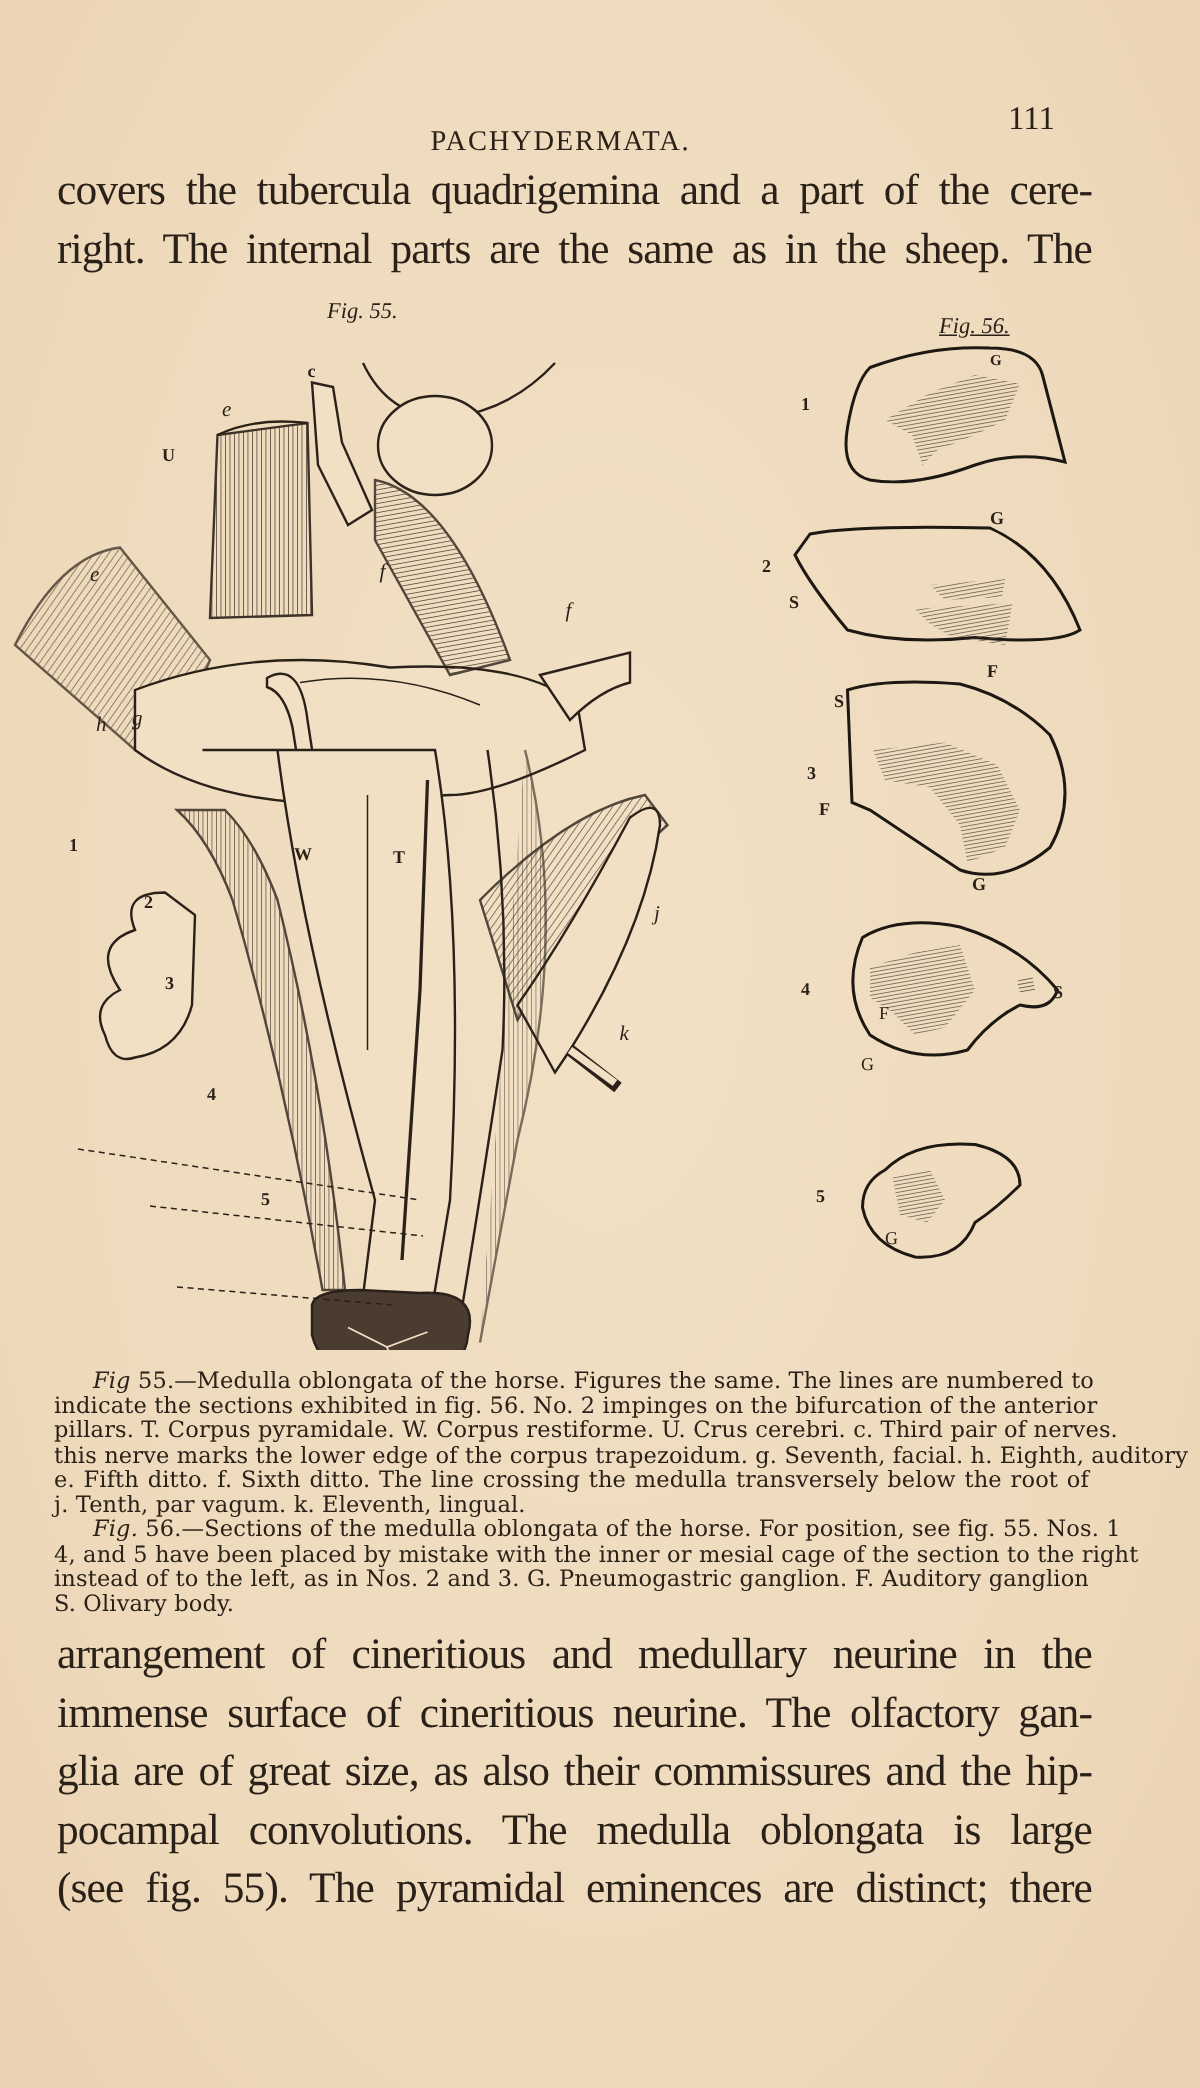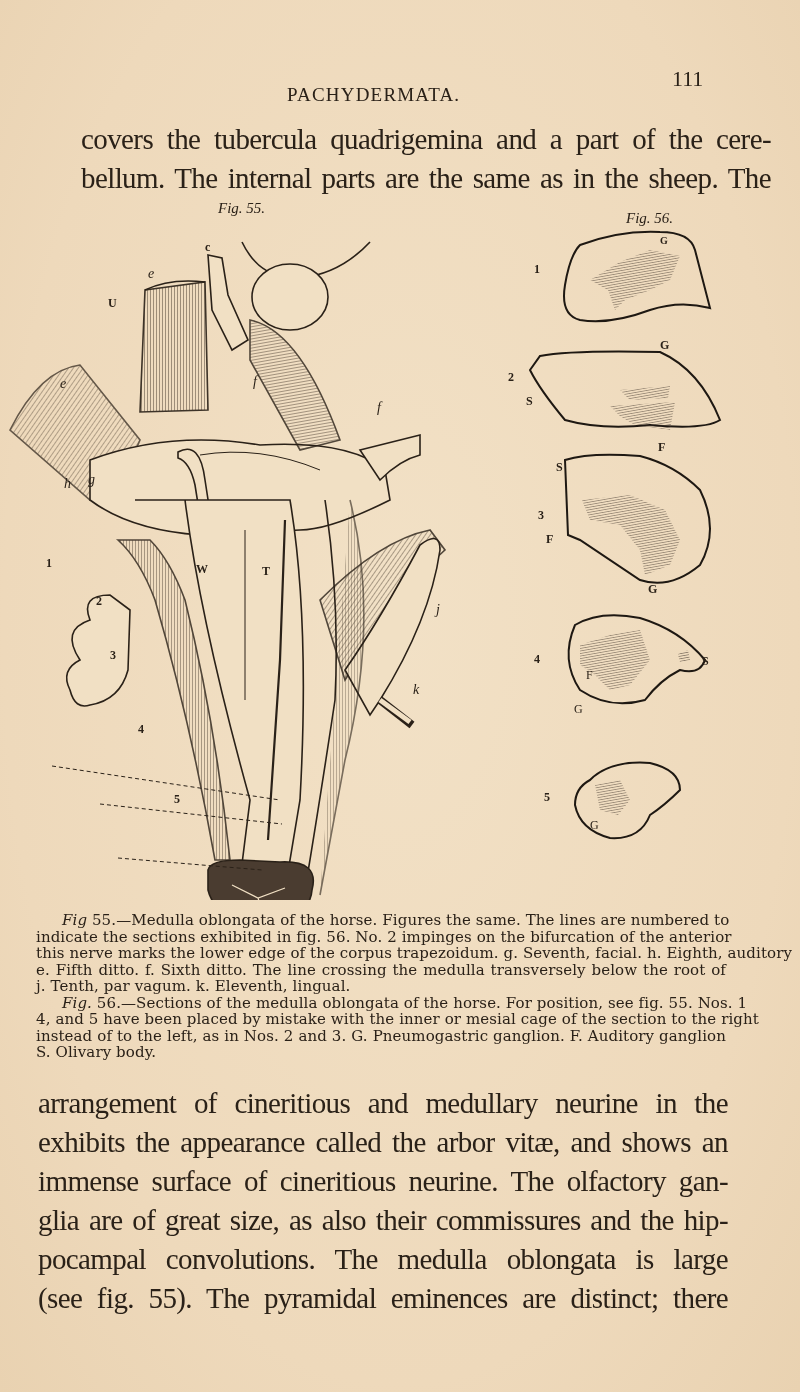--- a/index.html
+++ b/index.html
@@ -32,23 +32,23 @@
 </head>
 <body>
 
 <div class="page">
 
   <div class="running-head">
     <span class="running-title">PACHYDERMATA.</span>
     <span class="page-number">111</span>
   </div>
 
-  <div class="body-text" style="top:120px;margin-left:43px;">
+  <div class="body-text" style="top:108px;">
     <span class="line">covers the tubercula quadrigemina and a part of the cere-</span>
-    <span class="line">bellum. The internal parts are the same as in the sheep. The</span>
+    <span class="line">right. The internal parts are the same as in the sheep. The</span>
   </div>
 
   <div class="figure" style="left:0;top:200px;width:540px;height:700px;">
     <span class="fig-title" style="left:218px;top:0;">Fig. 55.</span>
     <svg width="540" height="700" style="position:absolute;left:0;top:0;">
       <defs>
         <pattern id="hatch" width="3" height="3" patternUnits="userSpaceOnUse" patternTransform="rotate(80)">
           <line x1="0" y1="0" x2="0" y2="3" stroke="#3a2e22" stroke-width="1.1"></line>
         </pattern>
         <pattern id="hatchV" width="3" height="3" patternUnits="userSpaceOnUse">
@@ -120,21 +120,21 @@
     <span class="label it" style="left:436px;top:402px;">j</span>
     <span class="label it" style="left:413px;top:482px;">k</span>
     <span class="label" style="left:46px;top:356px;">1</span>
     <span class="label" style="left:96px;top:394px;">2</span>
     <span class="label" style="left:110px;top:448px;">3</span>
     <span class="label" style="left:138px;top:522px;">4</span>
     <span class="label" style="left:174px;top:592px;">5</span>
   </div>
 
   <div class="figure" style="left:500px;top:190px;width:300px;height:710px;">
-    <span class="fig-title" style="left:126px;top:20px;">Fig. 56.</span>
+    <span class="fig-title" style="left:126px;top:20px;text-decoration:underline;">Fig. 56.</span>
     <svg width="300" height="710" style="position:absolute;left:0;top:0;">
       <defs>
         <pattern id="h56" width="2.5" height="2.5" patternUnits="userSpaceOnUse" patternTransform="rotate(80)">
           <line x1="0" y1="0" x2="0" y2="2.5" stroke="#4a3e33" stroke-width="1"></line>
         </pattern>
       </defs>
       <g fill="none" stroke="#1e1812" stroke-width="2">
 
         <path d="M80 55 Q120 40 160 42 Q190 42 195 60 L210 118 Q180 110 150 120 Q110 135 80 130 Q60 125 65 95 Q70 65 80 55 Z"></path>
         <path d="M90 90 L120 72 L150 60 L180 66 L170 90 L150 100 L125 110 L115 120 L108 100 Z" fill="url(#h56)" stroke="none" opacity="0.85"></path>
@@ -167,31 +167,31 @@
     <span class="label" style="left:86px;top:478px;font-weight:normal;">F</span>
     <span class="label" style="left:202px;top:464px;">S</span>
     <span class="label" style="left:74px;top:512px;font-weight:normal;">G</span>
     <span class="label" style="left:44px;top:600px;">5</span>
     <span class="label" style="left:90px;top:628px;font-weight:normal;">G</span>
   </div>
 
   <div class="caption">
     <span class="line indent"><em>Fig</em><span> 55.—Medulla oblongata of the horse.  Figures the same.  The lines are numbered to</span></span>
     <span class="line">indicate the sections exhibited in fig. 56.  No. 2 impinges on the bifurcation of the anterior</span>
+    <span class="line">pillars.  T. Corpus pyramidale.  W. Corpus restiforme.  U. Crus cerebri.  c. Third pair of nerves.</span>
     <span class="line">this nerve marks the lower edge of the corpus trapezoidum. g. Seventh, facial. h. Eighth, auditory</span>
     <span class="line">e. Fifth ditto.  f. Sixth ditto.  The line crossing the medulla transversely below the root of</span>
     <span class="line left">j. Tenth, par vagum.  k. Eleventh, lingual.</span>
     <span class="line indent"><em>Fig.</em><span> 56.—Sections of the medulla oblongata of the horse.  For position, see fig. 55.  Nos. 1</span></span>
     <span class="line">4, and 5 have been placed by mistake with the inner or mesial cage of the section to the right</span>
     <span class="line">instead of to the left, as in Nos. 2 and 3.  G. Pneumogastric ganglion.  F. Auditory ganglion</span>
     <span class="line left">S. Olivary body.</span>
   </div>
 
   <div class="body-text" style="top:1084px;">
     <span class="line">arrangement of cineritious and medullary neurine in the</span>
-    <span class="line">exhibits the appearance called the arbor vitæ, and shows an</span>
     <span class="line">immense surface of cineritious neurine.  The olfactory gan-</span>
     <span class="line">glia are of great size, as also their commissures and the hip-</span>
     <span class="line">pocampal convolutions.  The medulla oblongata is large</span>
     <span class="line">(see fig. 55).  The pyramidal eminences are distinct; there</span>
   </div>
 
 </div>
 
 </body></html>

